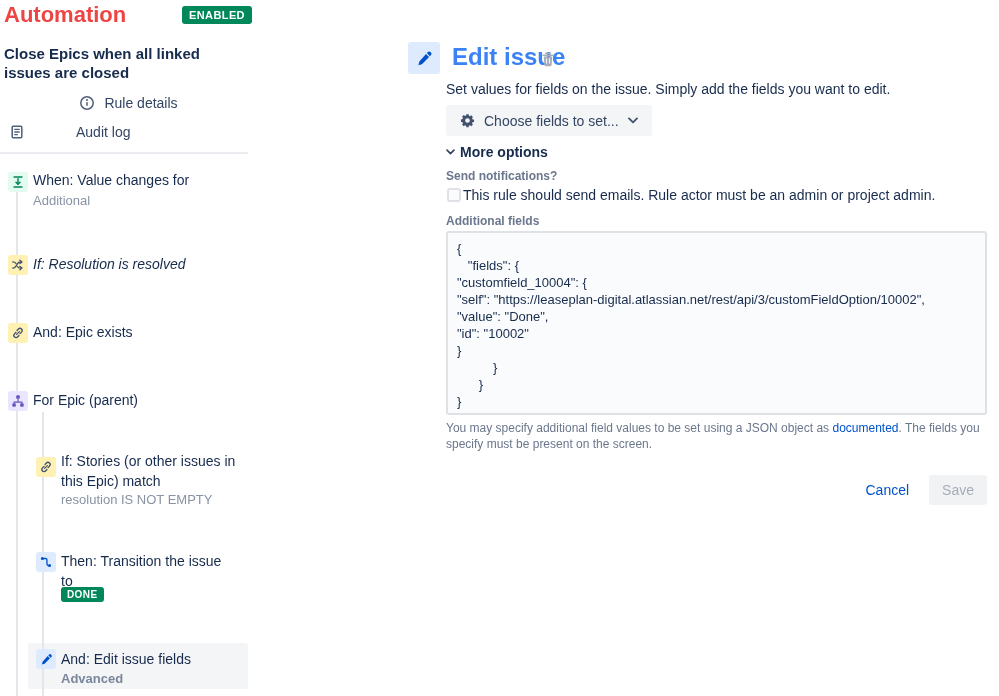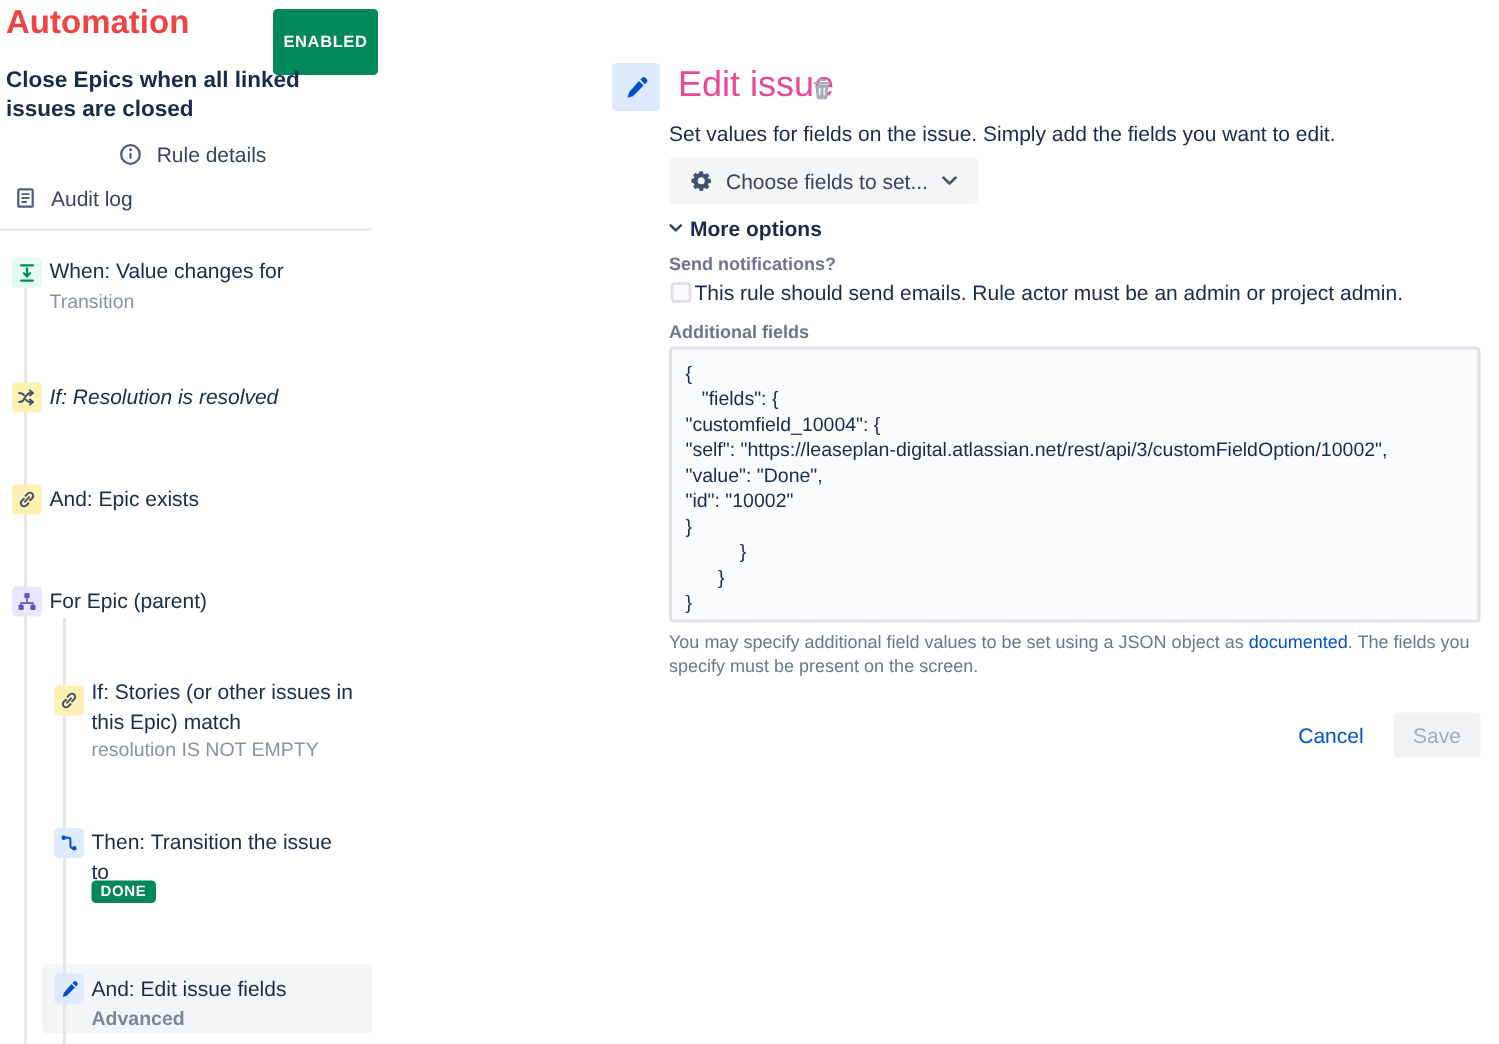--- a/index.html
+++ b/index.html
@@ -4,21 +4,21 @@
 <style>
   * { margin:0; padding:0; box-sizing:border-box; }
   html,body { width:999px; height:696px; background:#fff;
     font-family:"Liberation Sans", sans-serif; color:#172B4D; }
   #app { position:relative; width:999px; height:696px; overflow:hidden; background:#fff; }
   .abs { position:absolute; }
 
   
   .sb-title { left:4px; top:2px; font-size:22px; font-weight:700; color:#ef4444; }
   .badge { background:#00875A; color:#fff; font-size:11px; font-weight:700;
-    letter-spacing:.4px; padding:16px 7px; border-radius:3px; display:inline-block; }
+    letter-spacing:.4px; padding:3px 7px; border-radius:3px; display:inline-block; }
   .sb-badge { left:182px; top:6px; }
   .rule-name { left:4px; top:44px; width:242px; font-size:15px; font-weight:700;
     line-height:19px; color:#172B4D; }
   .nav-item { left:0; width:248px; height:26px; display:flex; align-items:center; cursor:pointer; }
   .nav-item .nav-ic { width:16px; margin-left:9px; display:flex; }
   .nav-item .nav-label { margin-left:9px; font-size:14px; color:#344563; }
   .divider { left:0; top:152px; width:248px; height:2px; background:#EBECF0; }
 
   .vline { width:2px; background:#E4E6EA; z-index:1; }
   .vline.main { left:16px; top:178px; height:518px; }
@@ -32,21 +32,21 @@
   .ic-blue   { background:#DEEBFF; }
 
   .step-label { font-size:14px; line-height:20px; color:#172B4D; z-index:2; cursor:pointer; }
   .step-sub   { font-size:13px; line-height:17px; color:#8993A4; z-index:2; }
   .sel-row { left:28px; top:643px; width:220px; height:46px; background:#F4F5F7;
     border-radius:3px; z-index:0; cursor:pointer; }
 
   
   .hd-icon { left:408px; top:42px; width:32px; height:32px; border-radius:3px;
     background:#DEEBFF; display:flex; align-items:center; justify-content:center; }
-  .hd-title { left:452px; top:43px; font-size:24px; font-weight:400; color:#ec4899; }
+  .hd-title { left:452px; top:43px; font-size:24px; font-weight:700; color:#3b82f6; }
   .hd-trash { left:541px; top:51px; cursor:pointer; display:flex; }
   .desc { left:446px; top:81px; font-size:14px; color:#172B4D; }
 
   .btn-choose { left:446px; top:105px; height:31px; background:#F4F5F7; border:none;
     border-radius:3px; padding:0 14px; display:flex; align-items:center; gap:9px;
     font-size:14px; color:#344563; font-family:inherit; cursor:pointer; }
 
   .more-opts { left:446px; top:144px; display:flex; align-items:center; gap:5px;
     font-size:14px; font-weight:700; color:#172B4D; cursor:pointer; }
   .small-label { font-size:12px; font-weight:700; color:#6B778C; }
@@ -85,21 +85,21 @@
     <span class="nav-ic">
       <svg width="16" height="16" viewBox="0 0 16 16">
           <circle cx="8" cy="8" r="6.2" fill="none" stroke="#505F79" stroke-width="1.5"></circle>
           <rect x="7.25" y="6.9" width="1.5" height="4.1" rx=".7" fill="#505F79"></rect>
           <circle cx="8" cy="4.9" r="1" fill="#505F79"></circle>
         </svg>
     </span>
     <span class="nav-label">Rule details</span>
   </div>
 
-  <div class="abs nav-item" style="top:119px;">
+  <div class="abs nav-item" style="top:119px;gap:42px;">
     <span class="nav-ic">
       <svg width="16" height="16" viewBox="0 0 16 16">
           <rect x="3.2" y="2.2" width="9.6" height="11.6" rx="1" fill="none" stroke="#505F79" stroke-width="1.5"></rect>
           <path d="M5.8 5.4h4.4M5.8 8h4.4M5.8 10.6h2.6" stroke="#505F79" stroke-width="1.3" stroke-linecap="round"></path>
         </svg>
     </span>
     <span class="nav-label">Audit log</span>
   </div>
 
   <div class="abs divider"></div>
@@ -111,21 +111,21 @@
 
   <div class="abs step-icon ic-green" style="left:8px; top:172px;">
     <svg width="14" height="14" viewBox="0 0 16 16" fill="none" stroke="#00875A" stroke-width="1.7" stroke-linecap="round">
         <path d="M3.5 2.2h9"></path>
         <path d="M3.5 13.8h9"></path>
         <path d="M8 4.4v6"></path>
         <path d="M5.7 8.2L8 10.6l2.3-2.4"></path>
       </svg>
   </div>
   <div class="abs step-label" style="left:33px; top:170px; width:200px;">When: Value changes for</div>
-  <div class="abs step-sub" style="left:33px; top:192px;">Transition</div>
+  <div class="abs step-sub" style="left:33px; top:192px;">Additional</div>
 
   <div class="abs step-icon ic-yellow" style="left:8px; top:255px;">
     <svg width="14" height="14" viewBox="0 0 16 16" fill="none" stroke="#42526E" stroke-width="1.5" stroke-linecap="round" stroke-linejoin="round">
         <path d="M2 11.5c2.9 0 3.7-1.7 4.5-3.5C7.3 6.2 8.1 4.5 11 4.5"></path>
         <path d="M2 4.5c2 0 3 .7 3.7 1.8M11 11.5c-2 0-3-.7-3.7-1.8"></path>
         <path d="M10.2 2.6l2.4 1.9-2.4 1.9"></path>
         <path d="M10.2 9.6l2.4 1.9-2.4 1.9"></path>
       </svg>
   </div>
   <div class="abs step-label" style="left:33px; top:254px; width:210px;font-style:italic;">If: Resolution is resolved</div>

